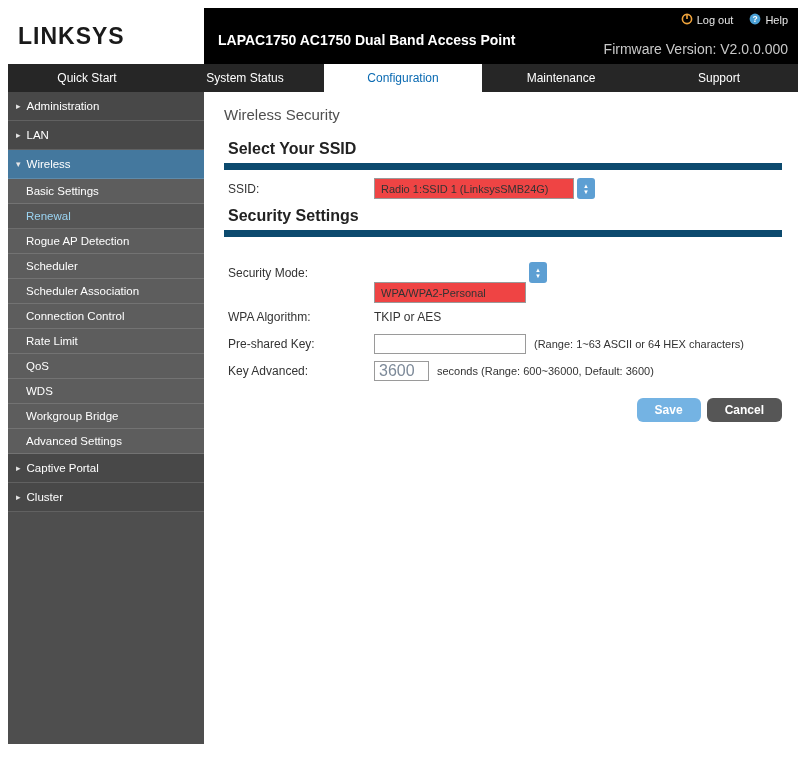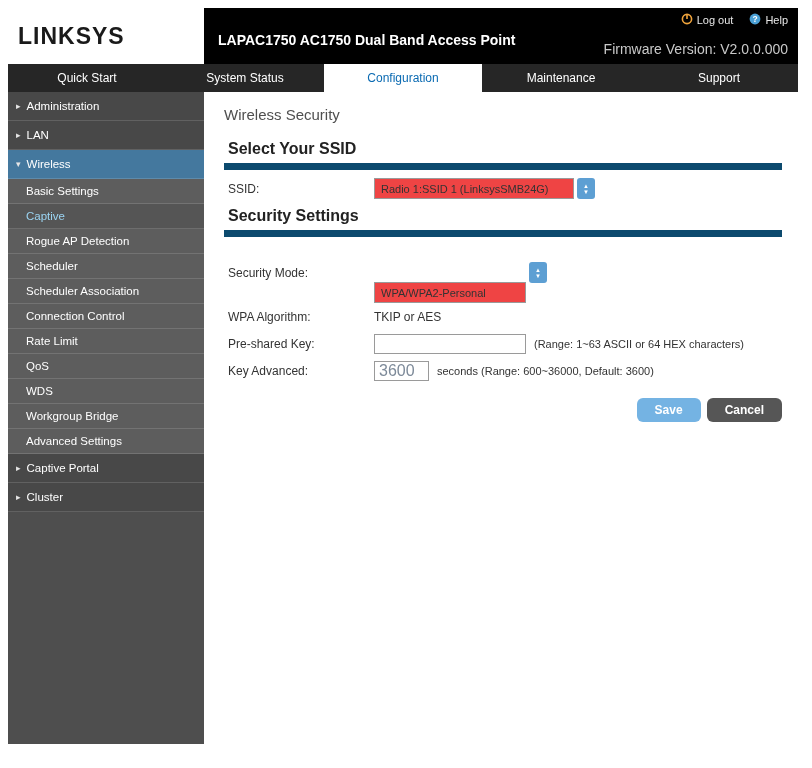--- a/index.html
+++ b/index.html
@@ -152,21 +152,21 @@
           <span>LAN</span>
         </div>
         <div class="sb-item top expanded">
           <span class="arrow">▾</span>
           <span>Wireless</span>
         </div>
         <div class="sb-item sub">
           <span>Basic Settings</span>
         </div>
         <div class="sb-item sub active">
-          <span>Captive</span>
+          <span>Renewal</span>
         </div>
         <div class="sb-item sub">
           <span>Rogue AP Detection</span>
         </div>
         <div class="sb-item sub">
           <span>Scheduler</span>
         </div>
         <div class="sb-item sub">
           <span>Scheduler Association</span>
         </div>

